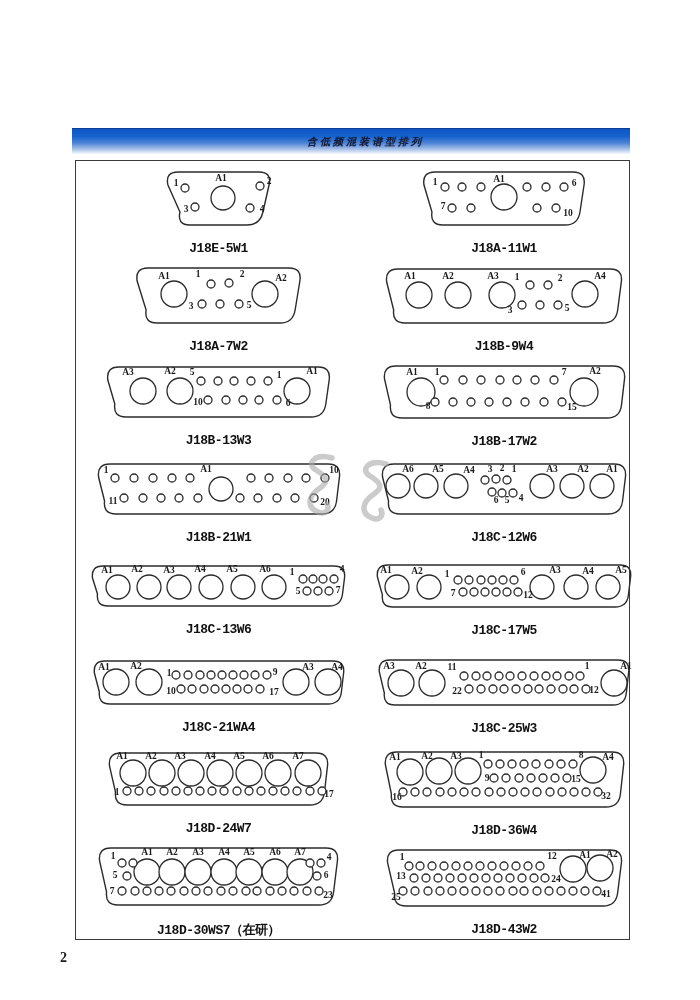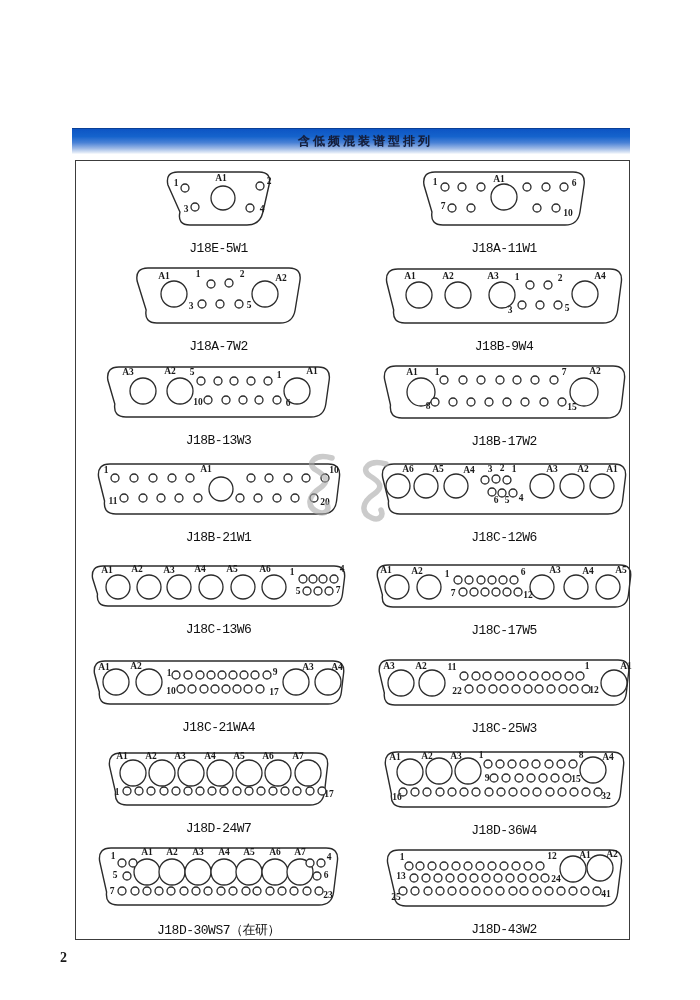--- a/index.html
+++ b/index.html
@@ -2,28 +2,28 @@
 <html><head>
 <meta charset="utf-8">
 <style>
   html,body{margin:0;padding:0;background:#fff;}
   .page{position:relative;width:700px;height:1000px;background:#ffffff;
         font-family:"Liberation Serif",serif;overflow:hidden;}
   .header-bar{position:absolute;left:72px;top:128px;width:558px;height:25px;
         background:linear-gradient(180deg,#0d55c4 0%,#1563cc 30%,#4a82d6 55%,#9db9e6 78%,#eaf0f9 97%,#ffffff 100%);
         border-top:1px solid #0a3f96;
         display:flex;align-items:center;justify-content:center;}
-  .header-title{font-family:"Liberation Serif",serif;font-size:12px;font-weight:bold;
-        color:#141e3c;letter-spacing:3px;text-shadow:0 0 1px rgba(20,30,60,.4);margin-left:29px;}
+  .header-title{font-family:"Liberation Serif",serif;font-size:10px;font-weight:bold;
+        font-style:italic;color:#141e3c;letter-spacing:3px;text-shadow:0 0 1px rgba(20,30,60,.4);margin-left:29px;}
   .content-box{position:absolute;left:75px;top:160px;width:553px;height:778px;
         border:1px solid #3c3c3c;background:#fff;}
   .grid{display:grid;grid-template-columns:1fr 1fr;grid-template-rows:repeat(8,1fr);
         width:100%;height:100%;}
   .cell{display:flex;flex-direction:column;align-items:center;justify-content:center;}
-  .conn-label{margin-top:2px;font-family:"Liberation Mono",monospace;font-weight:400;
+  .conn-label{margin-top:2px;font-family:"Liberation Mono",monospace;font-weight:700;
         font-size:13px;color:#111;letter-spacing:-0.5px;white-space:nowrap;}
   svg.conn{display:block;}
   .shell{fill:none;stroke:#2b2b2b;stroke-width:1.4;}
   .pin{fill:#ffffff;stroke:#2b2b2b;stroke-width:1.3;}
   .pinlabel{font-family:"Liberation Serif",serif;font-size:9.5px;font-weight:bold;fill:#1a1a1a;
         text-anchor:middle;dominant-baseline:middle;}
   .watermark{position:absolute;left:298px;top:450px;width:110px;height:78px;
         pointer-events:none;opacity:.6;}
   .wm-path{fill:none;stroke:#a9a9a9;stroke-width:5.5;stroke-linecap:round;}
   .page-number{position:absolute;left:60px;top:950px;font-family:"Liberation Serif",serif;

